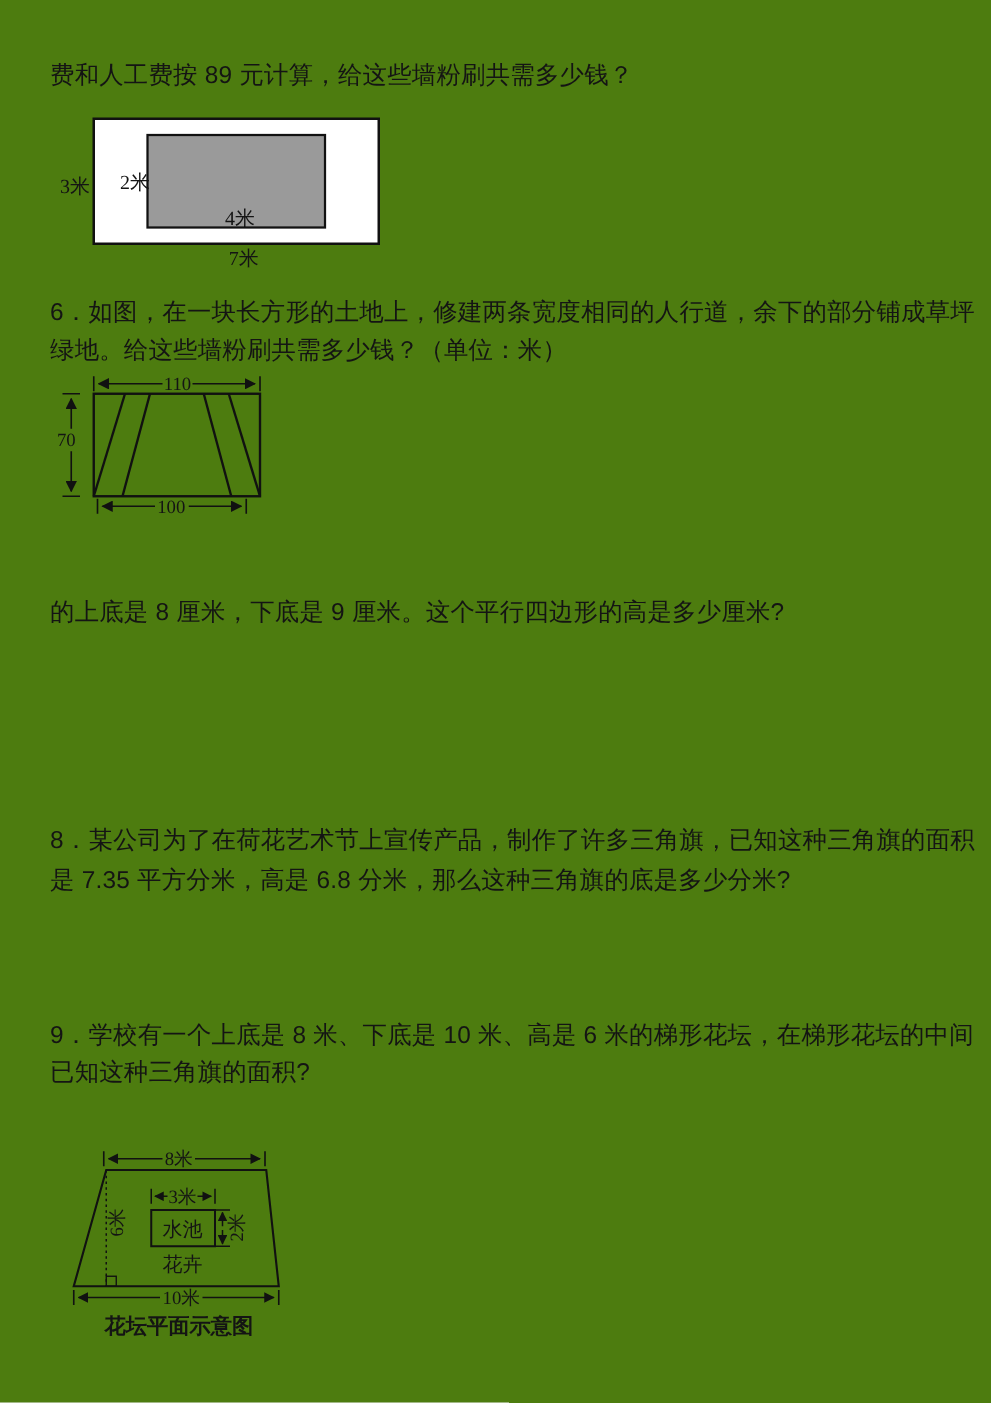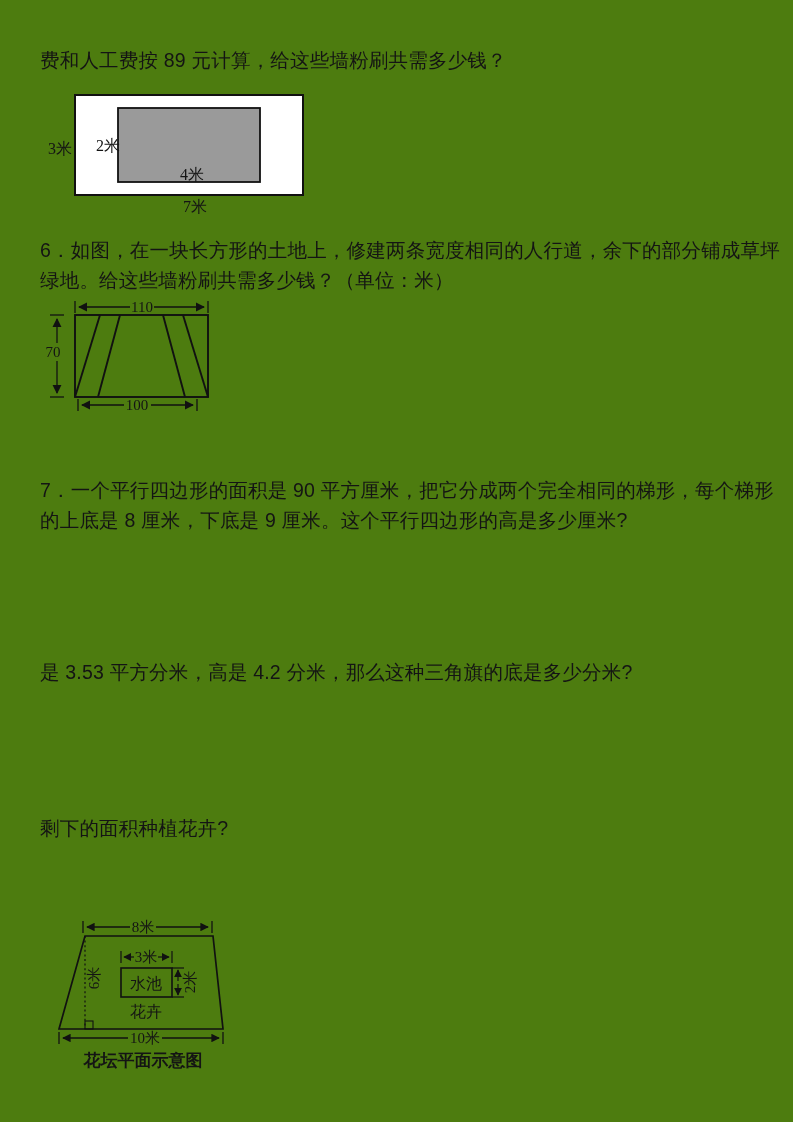--- a/index.html
+++ b/index.html
@@ -67,30 +67,31 @@
     <g stroke="#111" stroke-width="1.3">
       <line x1="38" y1="101" x2="38" y2="113"></line>
       <line x1="157" y1="101" x2="157" y2="113"></line>
       <line x1="84" y1="107" x2="42" y2="107" marker-end="url(#arr2)"></line>
       <line x1="111" y1="107" x2="153" y2="107" marker-end="url(#arr2)"></line>
     </g>
     <text x="97" y="112" text-anchor="middle" class="dimtxt">100</text>
   </svg>
 
   <div class="para" style="top:475px;">
-    <div class="line">7．一个平行四边形的面积是 90 平方厘米，把它分成两个完全相同的梯形，每个梯形</div>
     <div class="line">的上底是 8 厘米，下底是 9 厘米。这个平行四边形的高是多少厘米?</div>
   </div>
 
   <div class="para p8" style="top:656px;">
-    <div class="line">是 3.53 平方分米，高是 4.2 分米，那么这种三角旗的底是多少分米?</div>
+    <div class="line">8．某公司为了在荷花艺术节上宣传产品，制作了许多三角旗，已知这种三角旗的面积</div>
+    <div class="line">是 7.35 平方分米，高是 6.8 分米，那么这种三角旗的底是多少分米?</div>
   </div>
 
   <div class="para" style="top:813px;">
-    <div class="line">剩下的面积种植花卉?</div>
+    <div class="line">9．学校有一个上底是 8 米、下底是 10 米、高是 6 米的梯形花坛，在梯形花坛的中间</div>
+    <div class="line">已知这种三角旗的面积?</div>
   </div>
 
   <svg class="fig" style="left:50px;top:903px;" width="225" height="178" viewBox="0 0 225 178">
     <defs>
       <marker id="arr3" viewBox="0 0 10 10" refX="9" refY="5" markerWidth="6.5" markerHeight="6.5" orient="auto">
           <path d="M0,0 L10,5 L0,10 z" fill="#111"></path>
         </marker>
     </defs>
     <polygon points="35,33 163,33 173,126 9,126" fill="none" stroke="#111" stroke-width="1.7"></polygon>
     <line x1="35" y1="33" x2="35" y2="126" stroke="#111" stroke-width="1.2" stroke-dasharray="2,2.6"></line>

